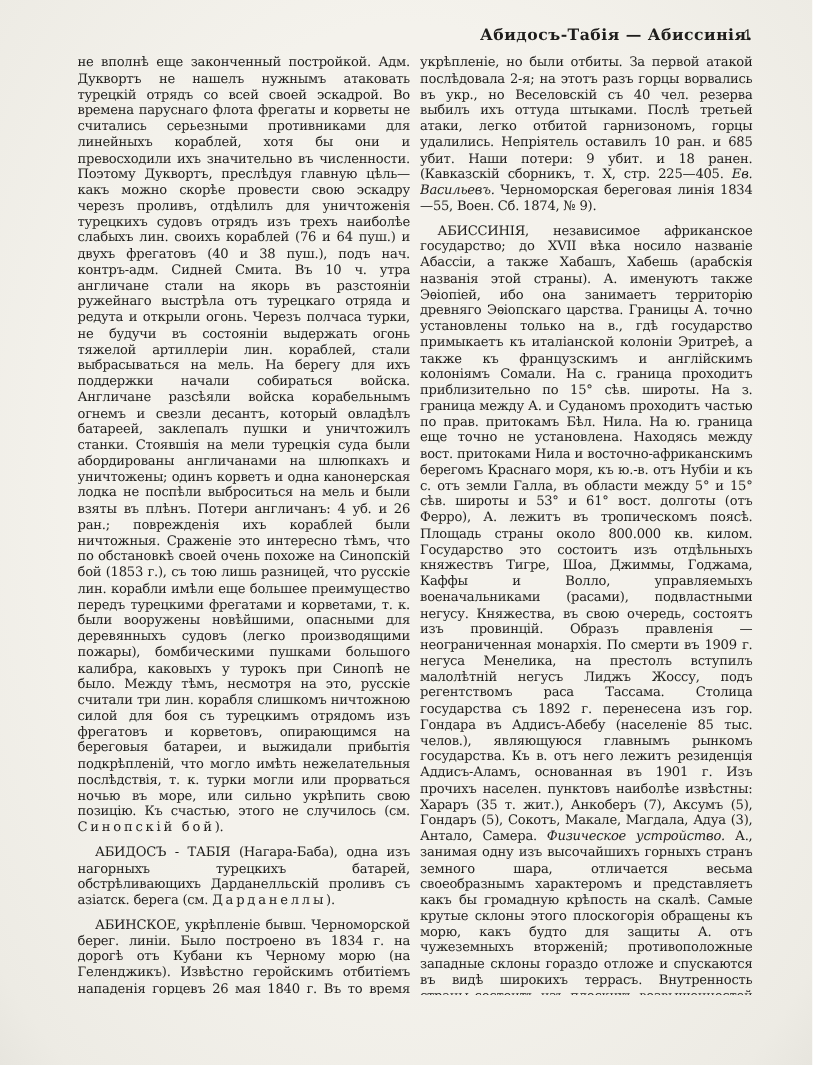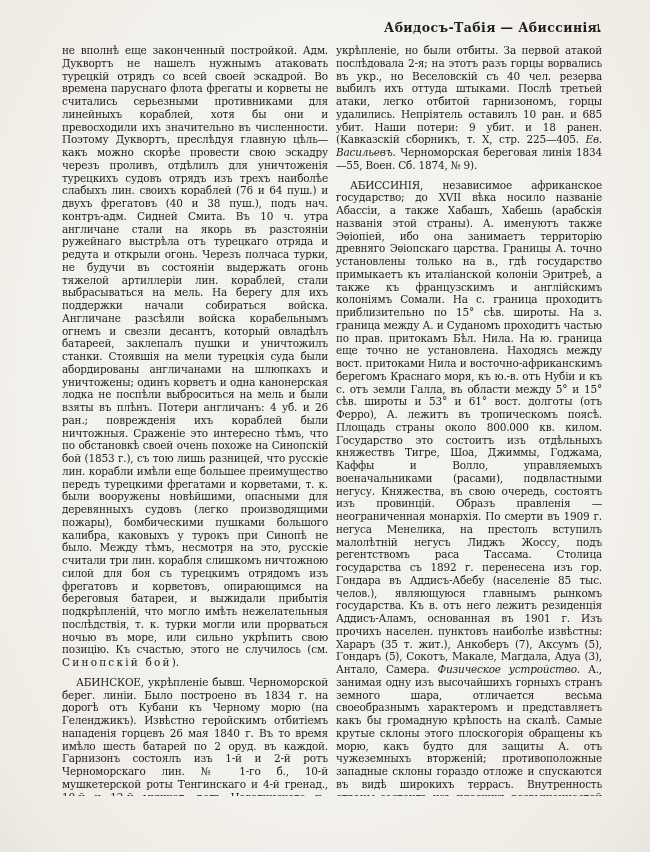--- a/index.html
+++ b/index.html
@@ -74,20 +74,21 @@
 <body>
 
 <div class="page">
   <div class="header">
     <span class="running-title">Абидосъ-Табія — Абиссинія.</span>
     <span class="page-number">1</span>
   </div>
   <div class="columns">
     <div class="column">
         <p class="para"><span class="seg-normal">не вполнѣ еще законченный постройкой. Адм. Дуквортъ не нашелъ нужнымъ атаковать турецкій отрядъ со всей своей эскадрой. Во времена паруснаго флота фрегаты и корветы не считались серьезными противниками для линейныхъ кораблей, хотя бы они и превосходили ихъ значительно въ численности. Поэтому Дуквортъ, преслѣдуя главную цѣль—какъ можно скорѣе провести свою эскадру черезъ проливъ, отдѣлилъ для уничтоженія турецкихъ судовъ отрядъ изъ трехъ наиболѣе слабыхъ лин. своихъ кораблей (76 и 64 пуш.) и двухъ фрегатовъ (40 и 38 пуш.), подъ нач. контръ-адм. Сидней Смита. Въ 10 ч. утра англичане стали на якорь въ разстояніи ружейнаго выстрѣла отъ турецкаго отряда и редута и открыли огонь. Черезъ полчаса турки, не будучи въ состояніи выдержать огонь тяжелой артиллеріи лин. кораблей, стали выбрасываться на мель. На берегу для ихъ поддержки начали собираться войска. Англичане разсѣяли войска корабельнымъ огнемъ и свезли десантъ, который овладѣлъ батареей, заклепалъ пушки и уничтожилъ станки. Стоявшія на мели турецкія суда были абордированы англичанами на шлюпкахъ и уничтожены; одинъ корветъ и одна канонерская лодка не поспѣли выброситься на мель и были взяты въ плѣнъ. Потери англичанъ: 4 уб. и 26 ран.; поврежденія ихъ кораблей были ничтожныя. Сраженіе это интересно тѣмъ, что по обстановкѣ своей очень похоже на Синопскій бой (1853 г.), съ тою лишь разницей, что русскіе лин. корабли имѣли еще большее преимущество передъ турецкими фрегатами и корветами, т. к. были вооружены новѣйшими, опасными для деревянныхъ судовъ (легко производящими пожары), бомбическими пушками большого калибра, каковыхъ у турокъ при Синопѣ не было. Между тѣмъ, несмотря на это, русскіе считали три лин. корабля слишкомъ ничтожною силой для боя съ турецкимъ отрядомъ изъ фрегатовъ и корветовъ, опирающимся на береговыя батареи, и выжидали прибытія подкрѣпленій, что могло имѣть нежелательныя послѣдствія, т. к. турки могли или прорваться ночью въ море, или сильно укрѣпить свою позицію. Къ счастью, этого не случилось (см. </span><span class="seg-spaced">Синопскій бой</span><span class="seg-normal">).</span></p>
+        <p class="para indent entry"><span class="seg-bold">АБИДОСЪ - ТАБІЯ </span><span class="seg-bold">(Нагара-Баба)</span><span class="seg-normal">, одна изъ нагорныхъ турецкихъ батарей, обстрѣливающихъ Дарданелльскій проливъ съ азіатск. берега (см. </span><span class="seg-spaced">Дарданеллы</span><span class="seg-normal">).</span></p>
         <p class="para indent entry"><span class="seg-bold">АБИНСКОЕ, </span><span class="seg-normal">укрѣпленіе бывш. Черноморской берег. линіи. Было построено въ 1834 г. на дорогѣ отъ Кубани къ Черному морю (на Геленджикъ). Извѣстно геройскимъ отбитіемъ нападенія горцевъ 26 мая 1840 г. Въ то время имѣло шесть батарей по 2 оруд. въ каждой. Гарнизонъ состоялъ изъ 1-й и 2-й ротъ Черноморскаго лин. № 1-го б., 10-й мушкетерской роты Тенгинскаго и 4-й гренад., 10-й и 12-й мушкет. ротъ Навагинскаго п., небольшой команды 11-й гарнизонной артил. бригады; всего 1 шт. и 15 об.-офиц., 73 ун.-оф., 675 ряд., 30 музык., 11 нестроев. и 40 артил. Начальникомъ былъ подполк. Черномор. лин. № 1-го б. Веселовскій. Горцы силою до 12 тыс. двинулись на наши сообщенія и 24 мая сосредоточились на р. Кунипсѣ въ нѣсколькихъ часахъ пути отъ укр. 26 мая въ 2 ч. ночи они внезапно и стремительно атаковали</span></p>
       </div>
     <div class="column">
         <p class="para"><span class="seg-normal">укрѣпленіе, но были отбиты. За первой атакой послѣдовала 2-я; на этотъ разъ горцы ворвались въ укр., но Веселовскій съ 40 чел. резерва выбилъ ихъ оттуда штыками. Послѣ третьей атаки, легко отбитой гарнизономъ, горцы удалились. Непріятель оставилъ 10 ран. и 685 убит. Наши потери: 9 убит. и 18 ранен. (Кавказскій сборникъ, т. X, стр. 225—405. </span><span class="seg-italic">Ев. Васильевъ.</span><span class="seg-normal"> Черноморская береговая линія 1834—55, Воен. Сб. 1874, № 9).</span></p>
         <p class="para indent entry"><span class="seg-bold">АБИССИНІЯ, </span><span class="seg-normal">независимое африканское государство; до XVII вѣка носило названіе Абассіи, а также Хабашъ, Хабешь (арабскія названія этой страны). А. именуютъ также Эѳіопіей, ибо она занимаетъ территорію древняго Эѳіопскаго царства. Границы А. точно установлены только на в., гдѣ государство примыкаетъ къ италіанской колоніи Эритреѣ, а также къ французскимъ и англійскимъ колоніямъ Сомали. На с. граница проходитъ приблизительно по 15° сѣв. широты. На з. граница между А. и Суданомъ проходитъ частью по прав. притокамъ Бѣл. Нила. На ю. граница еще точно не установлена. Находясь между вост. притоками Нила и восточно-африканскимъ берегомъ Краснаго моря, къ ю.-в. отъ Нубіи и къ с. отъ земли Галла, въ области между 5° и 15° сѣв. широты и 53° и 61° вост. долготы (отъ Ферро), А. лежитъ въ тропическомъ поясѣ. Площадь страны около 800.000 кв. килом. Государство это состоитъ изъ отдѣльныхъ княжествъ Тигре, Шоа, Джиммы, Годжама, Каффы и Волло, управляемыхъ военачальниками (расами), подвластными негусу. Княжества, въ свою очередь, состоятъ изъ провинцій. Образъ правленія — неограниченная монархія. По смерти въ 1909 г. негуса Менелика, на престолъ вступилъ малолѣтній негусъ Лиджъ Жоссу, подъ регентствомъ раса Тассама. Столица государства съ 1892 г. перенесена изъ гор. Гондара въ Аддисъ-Абебу (населеніе 85 тыс. челов.), являющуюся главнымъ рынкомъ государства. Къ в. отъ него лежитъ резиденція Аддисъ-Аламъ, основанная въ 1901 г. Изъ прочихъ населен. пунктовъ наиболѣе извѣстны: Хараръ (35 т. жит.), Анкоберъ (7), Аксумъ (5), Гондаръ (5), Сокотъ, Макале, Магдала, Адуа (3), Антало, Самера. </span><span class="seg-italic">Физическое устройство.</span><span class="seg-normal"> А., занимая одну изъ высочайшихъ горныхъ странъ земного шара, отличается весьма своеобразнымъ характеромъ и представляетъ какъ бы громадную крѣпость на скалѣ. Самые крутые склоны этого плоскогорія обращены къ морю, какъ будто для защиты А. отъ чужеземныхъ вторженій; противоположные западные склоны гораздо отложе и спускаются въ видѣ широкихъ террасъ. Внутренность страны состоитъ изъ плоскихъ возвышенностей и столовыхъ горъ, средняя высота которыхъ надъ уровнемъ моря достигаетъ 2000 метровъ, но по направленію къ ю. эта высота увеличивается до 3000. Глубокія, чрезвычайно извилистыя рѣчныя долины съ крутыми, мѣстами отвѣсными, боками отдѣляютъ одно плато отъ другого; эти плоскія возвышенности иногда очень богаты растительностью, но по большей части безлѣсны. Ядромъ абиссинскаго нагорья служатъ: горныя группы Годжамъ и Шоа, высотою до 2650 м. и плоскогорье Симіенское, являющееся наиболѣе высокомъ (3100 м.). Надъ всѣми этими плоскими возвышенностями и большей частью по ихъ краямъ поднимаются безчисленные от-</span></p>
       </div>
   </div>
 </div>
 
 </body></html>

